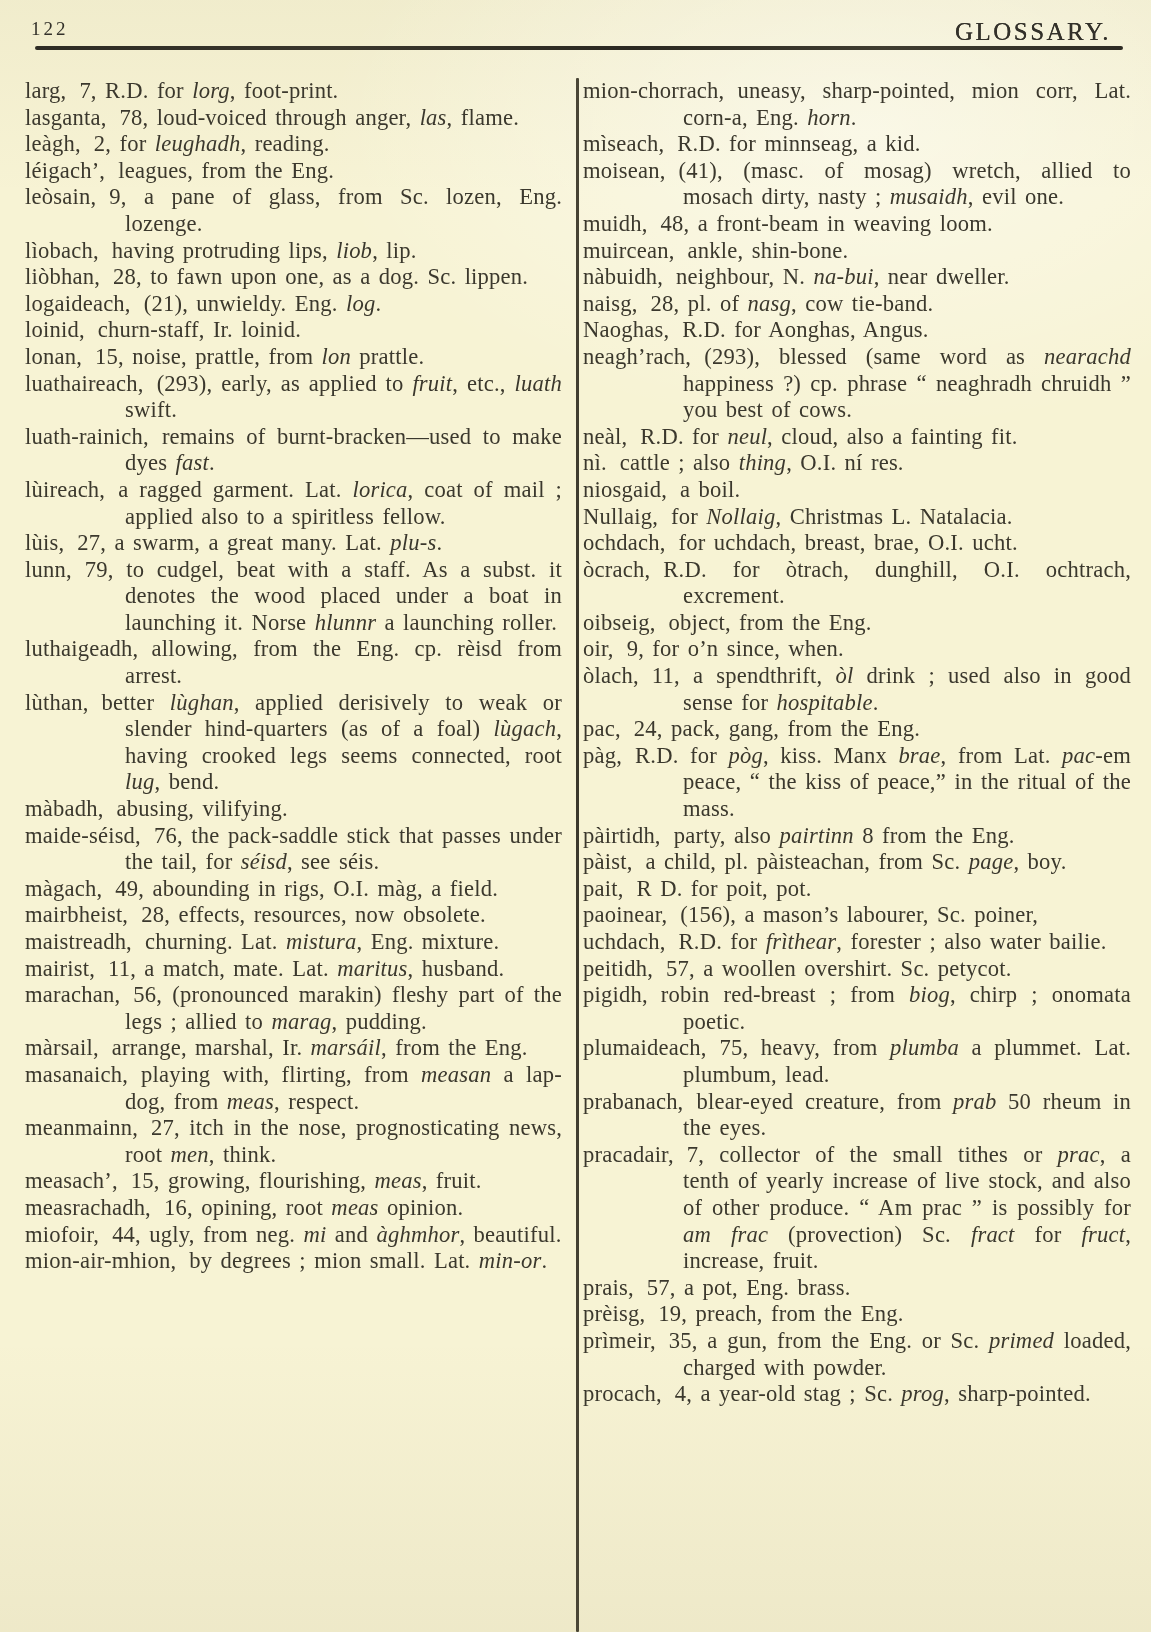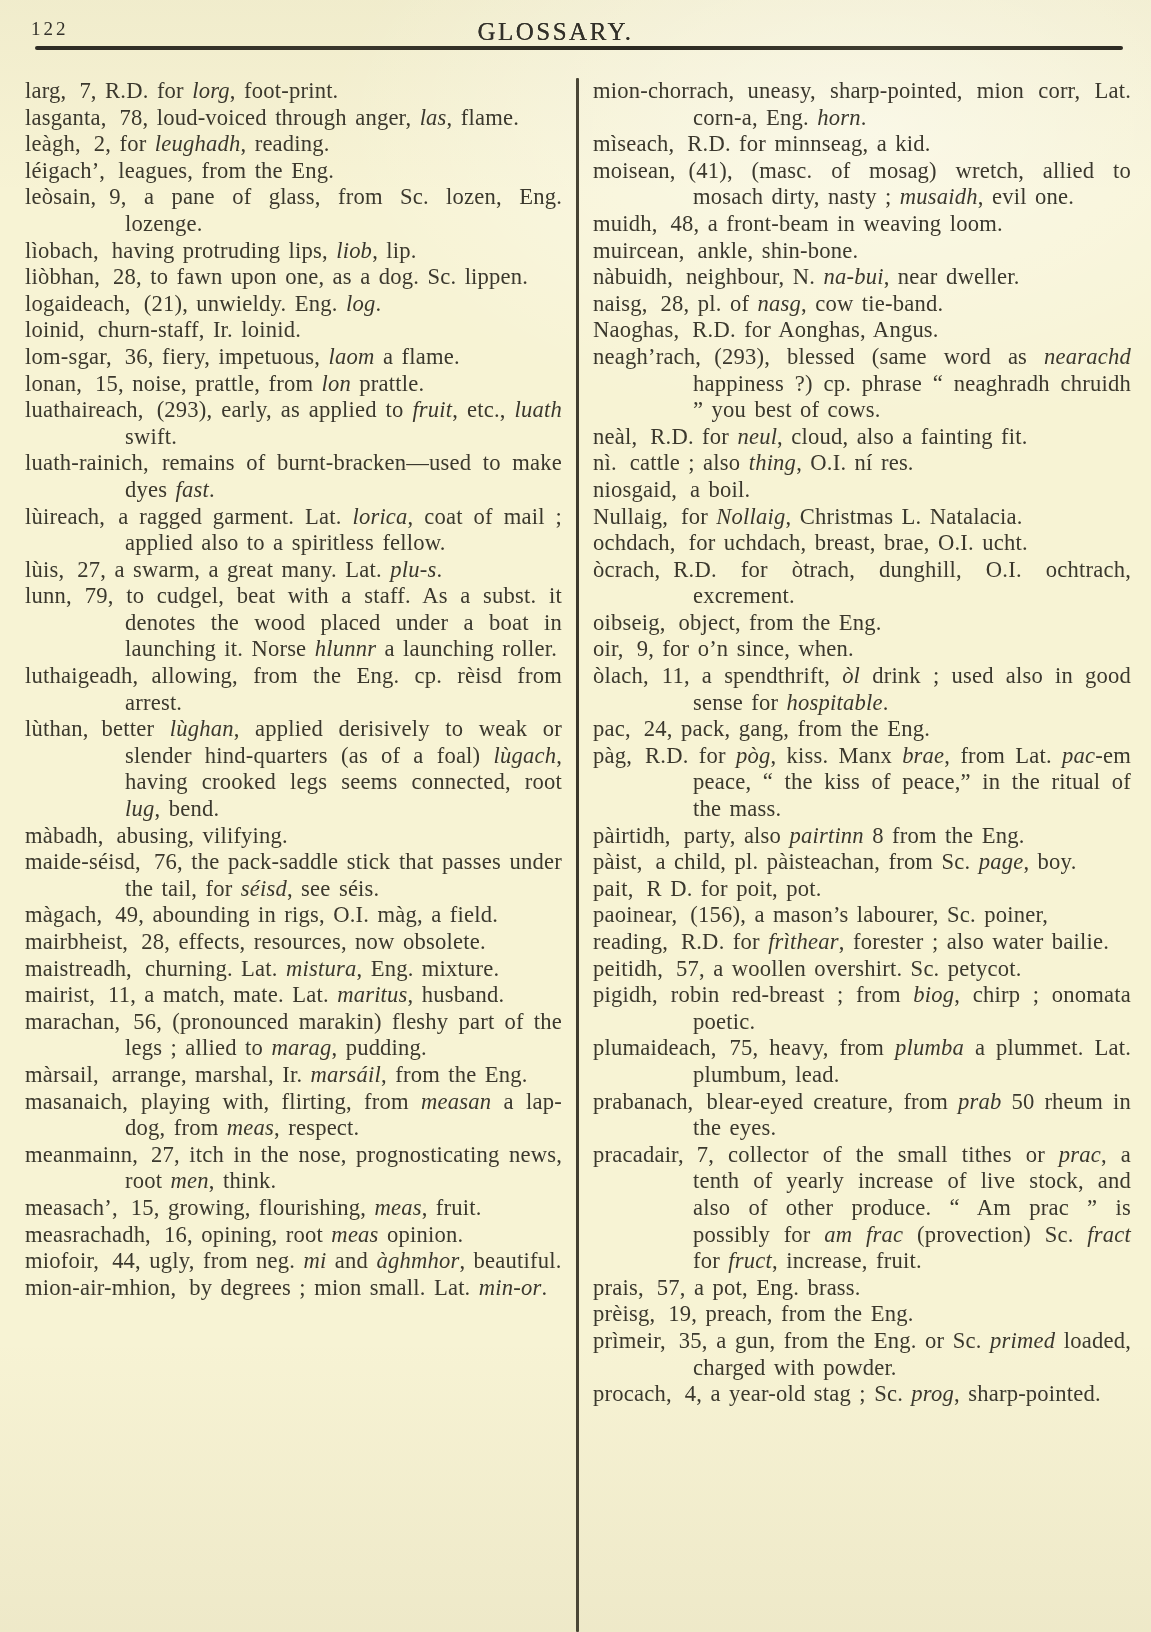--- a/index.html
+++ b/index.html
@@ -16,21 +16,21 @@
       linear-gradient(180deg, rgba(120,110,60,0.05), rgba(120,110,60,0) 12%, rgba(120,110,60,0) 82%, rgba(120,100,50,0.07));
   }
   .page-header{
     position:absolute;top:14px;left:0;right:0;height:40px;
   }
   .page-number{
     position:absolute;left:31px;top:4px;
     font-size:19px;letter-spacing:3px;color:#33312a;
   }
   .page-title{
-    position:absolute;left:0;right:40px;top:4px;text-align:center;
+    position:absolute;left:0;right:40px;top:4px;text-align:right;
     font-size:25px;letter-spacing:2.5px;color:#33312a;
     text-shadow:0 0 0.6px #33312a;
   }
   .header-rule{
     position:absolute;top:46px;left:35px;width:1088px;height:4px;
     background:linear-gradient(90deg,#2e2c24 0%,#3a372c 28%,#2b2921 55%,#403d30 78%,#2e2c24 100%);
     border-radius:2px;
   }
   .cols{
     position:absolute;top:78px;left:25px;right:20px;bottom:0;
@@ -40,21 +40,21 @@
     font-size:22.6px;line-height:26.6px;
     text-align:justify;
     letter-spacing:0.2px;word-spacing:2.5px;
   }
   .col-left{width:537px;font-family:Liberation Serif, serif;}
   .divider{
     width:3px;margin-left:14px;
     background:linear-gradient(180deg,#4a4636 0%,#39362a 40%,#4a4636 100%);
     border-radius:1px;
   }
-  .col-right{flex:1;padding-left:14px;}
+  .col-right{flex:1;padding-left:4px;}
   .entry{
     margin:0;
     padding-left:100px;text-indent:-100px;
   }
   .entry .term{margin-right:13px;}
   .entry i{font-style:italic;}
 </style>
 </head>
 <body style="--paper: #f7f3d4; --ink: #3b382d;">
 
@@ -71,21 +71,20 @@
   <div class="col col-left" id="col-left">
       <p class="entry"><span class="term">larg,</span><span class="def">7,  R.D. for <i>lorg</i>, foot-print.</span></p>
       <p class="entry"><span class="term">lasganta,</span><span class="def">78,  loud-voiced through anger, <i>las</i>, flame.</span></p>
       <p class="entry"><span class="term">leàgh,</span><span class="def">2,  for <i>leughadh</i>, reading.</span></p>
       <p class="entry"><span class="term">léigach’,</span><span class="def">leagues, from the Eng.</span></p>
       <p class="entry"><span class="term">leòsain,</span><span class="def">9,  a pane of glass, from Sc. lozen, Eng. lozenge.</span></p>
       <p class="entry"><span class="term">lìobach,</span><span class="def">having protruding lips, <i>liob</i>, lip.</span></p>
       <p class="entry"><span class="term">liòbhan,</span><span class="def">28,  to fawn upon one, as a dog.  Sc. lippen.</span></p>
       <p class="entry"><span class="term">logaideach,</span><span class="def">(21),  unwieldy.  Eng. <i>log</i>.</span></p>
       <p class="entry"><span class="term">loinid,</span><span class="def">churn-staff, Ir. loinid.</span></p>
-      <p class="entry"><span class="term">lom-sgar,</span><span class="def">36,  fiery, impetuous, <i>laom</i> a flame.</span></p>
       <p class="entry"><span class="term">lonan,</span><span class="def">15,  noise, prattle, from <i>lon</i> prattle.</span></p>
       <p class="entry"><span class="term">luathaireach,</span><span class="def">(293),  early, as applied to <i>fruit</i>, etc., <i>luath</i> swift.</span></p>
       <p class="entry"><span class="term">luath-rainich,</span><span class="def">remains of burnt-bracken—used to make dyes <i>fast</i>.</span></p>
       <p class="entry"><span class="term">lùireach,</span><span class="def">a ragged garment.  Lat. <i>lorica</i>, coat of mail ; applied also to a spiritless fellow.</span></p>
       <p class="entry"><span class="term">lùis,</span><span class="def">27,  a swarm, a great many.  Lat. <i>plu-s</i>.</span></p>
       <p class="entry"><span class="term">lunn,</span><span class="def">79,  to cudgel, beat with a staff.  As a subst. it denotes the wood placed under a boat in launching it.  Norse <i>hlunnr</i> a launching roller.</span></p>
       <p class="entry"><span class="term">luthaigeadh,</span><span class="def">allowing, from the Eng. cp. rèisd from arrest.</span></p>
       <p class="entry"><span class="term">lùthan,</span><span class="def">better <i>lùghan</i>, applied derisively to weak or slender hind-quarters (as of a foal) <i>lùgach</i>, having crooked legs seems connected, root <i>lug</i>, bend.</span></p>
       <p class="entry"><span class="term">màbadh,</span><span class="def">abusing, vilifying.</span></p>
       <p class="entry"><span class="term">maide-séisd,</span><span class="def">76,  the pack-saddle stick that passes under the tail, for <i>séisd</i>, see séis.</span></p>
@@ -121,21 +120,21 @@
       <p class="entry"><span class="term">òcrach,</span><span class="def">R.D. for òtrach, dunghill, O.I. ochtrach, excrement.</span></p>
       <p class="entry"><span class="term">oibseig,</span><span class="def">object, from the Eng.</span></p>
       <p class="entry"><span class="term">oir,</span><span class="def">9,  for o’n since, when.</span></p>
       <p class="entry"><span class="term">òlach,</span><span class="def">11,  a spendthrift, <i>òl</i> drink ; used also in good sense for <i>hospitable</i>.</span></p>
       <p class="entry"><span class="term">pac,</span><span class="def">24,  pack, gang, from the Eng.</span></p>
       <p class="entry"><span class="term">pàg,</span><span class="def">R.D. for <i>pòg</i>, kiss.  Manx <i>brae</i>, from Lat. <i>pac</i>-em peace, “ the kiss of peace,” in the ritual of the mass.</span></p>
       <p class="entry"><span class="term">pàirtidh,</span><span class="def">party, also <i>pairtinn</i> 8 from the Eng.</span></p>
       <p class="entry"><span class="term">pàist,</span><span class="def">a child, pl. pàisteachan, from Sc. <i>page</i>, boy.</span></p>
       <p class="entry"><span class="term">pait,</span><span class="def">R D. for poit, pot.</span></p>
       <p class="entry"><span class="term">paoinear,</span><span class="def">(156),  a mason’s labourer, Sc. poiner,</span></p>
-      <p class="entry"><span class="term">reading,</span><span class="def">R.D. for <i>frìthear</i>, forester ; also water bailie.</span></p>
+      <p class="entry"><span class="term">uchdach,</span><span class="def">R.D. for <i>frìthear</i>, forester ; also water bailie.</span></p>
       <p class="entry"><span class="term">peitidh,</span><span class="def">57,  a woollen overshirt.  Sc. petycot.</span></p>
       <p class="entry"><span class="term">pigidh,</span><span class="def">robin red-breast ; from <i>biog</i>, chirp ; onomata poetic.</span></p>
       <p class="entry"><span class="term">plumaideach,</span><span class="def">75,  heavy, from <i>plumba</i> a plummet.  Lat. plumbum, lead.</span></p>
       <p class="entry"><span class="term">prabanach,</span><span class="def">blear-eyed creature, from <i>prab</i> 50 rheum in the eyes.</span></p>
       <p class="entry"><span class="term">pracadair,</span><span class="def">7,  collector of the small tithes or <i>prac</i>, a tenth of yearly increase of live stock, and also of other produce.  “ Am prac ” is possibly for <i>am frac</i> (provection) Sc. <i>fract</i> for <i>fruct</i>, increase, fruit.</span></p>
       <p class="entry"><span class="term">prais,</span><span class="def">57,  a pot, Eng. brass.</span></p>
       <p class="entry"><span class="term">prèisg,</span><span class="def">19,  preach, from the Eng.</span></p>
       <p class="entry"><span class="term">prìmeir,</span><span class="def">35,  a gun, from the Eng. or Sc. <i>primed</i> loaded, charged with powder.</span></p>
       <p class="entry"><span class="term">procach,</span><span class="def">4,  a year-old stag ; Sc. <i>prog</i>, sharp-pointed.</span></p>
     </div>

